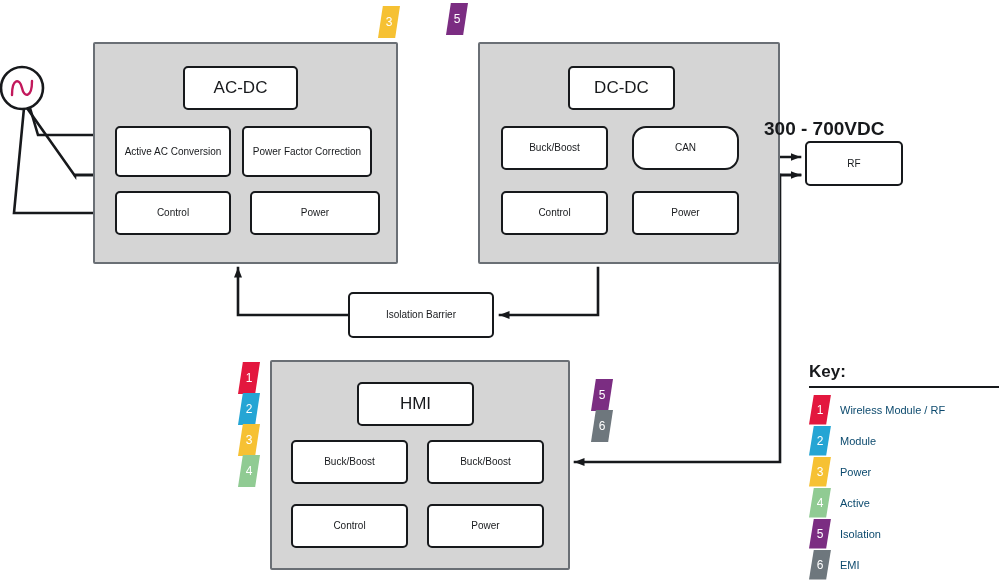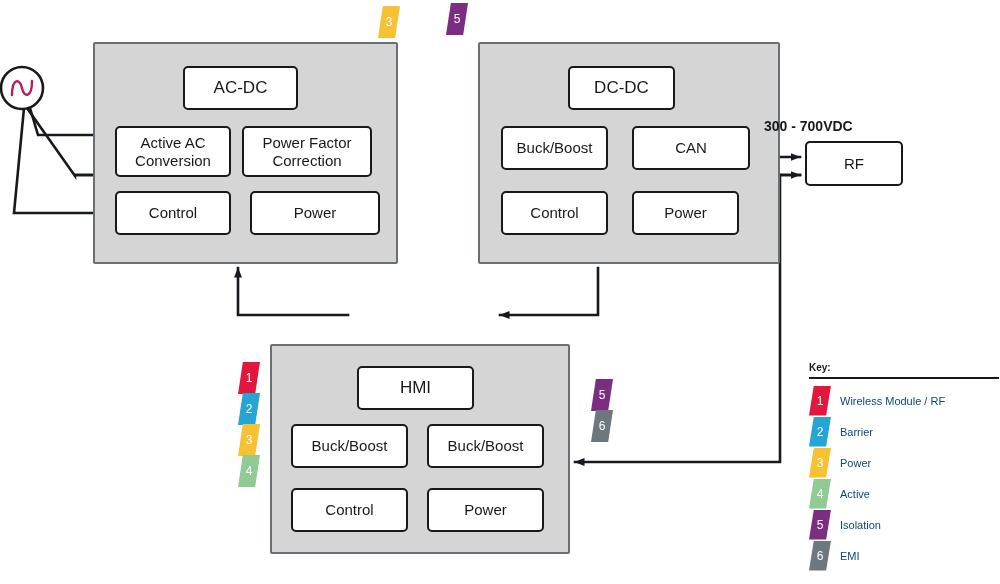--- a/index.html
+++ b/index.html
@@ -8,31 +8,31 @@
   #stage{position:relative;width:1000px;height:584px;background:#fff;}
   svg.layer{position:absolute;left:0;top:0;width:1000px;height:584px;}
 
   .panel{position:absolute;background:#d5d5d5;border:2px solid #6a6f75;
          box-sizing:border-box;border-radius:2px;}
   .blk{position:absolute;background:#ffffff;border:2px solid #17191c;
        box-sizing:border-box;border-radius:5px;
        display:flex;align-items:center;justify-content:center;text-align:center;
        color:#17191c;line-height:1.15;}
   .blk-lg{font-size:17px;}
-  .blk-md{font-size:15px;}
+  .blk-md{font-size:10px;}
 
   .badge{position:absolute;width:22px;height:32px;color:#fff;font-size:12px;
          font-weight:400;display:flex;align-items:center;justify-content:center;
          clip-path:polygon(22% 0,100% 0,78% 100%,0 100%);}
 
-  .volt-label{position:absolute;font-size:14px;font-weight:bold;color:#17191c;
+  .volt-label{position:absolute;font-size:19px;font-weight:bold;color:#17191c;
               white-space:nowrap;}
 
   .key-wrap{position:absolute;}
-  .key-title{font-size:10px;font-weight:bold;color:#17191c;}
+  .key-title{font-size:17px;font-weight:bold;color:#17191c;}
   .key-rule{width:190px;height:2px;background:#17191c;margin-top:4px;}
   .key-row{display:flex;align-items:center;height:31px;}
   .key-badge{width:22px;height:30px;color:#fff;font-size:12px;
              display:flex;align-items:center;justify-content:center;
              clip-path:polygon(22% 0,100% 0,78% 100%,0 100%);flex:0 0 auto;}
   .key-text{font-size:11px;color:#0c4a6e;margin-left:9px;white-space:nowrap;}
 </style>
 </head>
 <body>
 
@@ -73,33 +73,34 @@
     <div class="blk blk-lg" style="left:88px;top:22px;width:115px;height:44px;">AC-DC</div>
     <div class="blk blk-md" style="left:20px;top:82px;width:116px;height:51px;">Active AC Conversion</div>
     <div class="blk blk-md" style="left:147px;top:82px;width:130px;height:51px;">Power Factor Correction</div>
     <div class="blk blk-md" style="left:20px;top:147px;width:116px;height:44px;">Control</div>
     <div class="blk blk-md" style="left:155px;top:147px;width:130px;height:44px;">Power</div>
   </div>
 
   <div class="panel" style="left:445px;top:42px;width:302px;height:222px;margin-left:33px;">
     <div class="blk blk-lg" style="left:88px;top:22px;width:107px;height:44px;">DC-DC</div>
     <div class="blk blk-md" style="left:21px;top:82px;width:107px;height:44px;">Buck/Boost</div>
-    <div class="blk blk-md" style="left:152px;top:82px;width:118px;height:44px;">CAN</div>
+    <div class="blk blk-md" style="left:152px;top:82px;width:107px;height:44px;border-radius:14px;">CAN</div>
     <div class="blk blk-md" style="left:21px;top:147px;width:107px;height:44px;">Control</div>
     <div class="blk blk-md" style="left:152px;top:147px;width:107px;height:44px;">Power</div>
   </div>
 
-  <div class="panel" style="left:270px;top:344px;width:300px;height:210px;">
+  <div class="panel" style="left:270px;top:360px;width:300px;height:210px;">
     <div class="blk blk-lg" style="left:85px;top:20px;width:117px;height:44px;">HMI</div>
     <div class="blk blk-md" style="left:19px;top:78px;width:117px;height:44px;">Buck/Boost</div>
     <div class="blk blk-md" style="left:155px;top:78px;width:117px;height:44px;">Buck/Boost</div>
     <div class="blk blk-md" style="left:19px;top:142px;width:117px;height:44px;">Control</div>
     <div class="blk blk-md" style="left:155px;top:142px;width:117px;height:44px;">Power</div>
   </div>
 
+  <div class="blk blk-md" style="left:348px;top:292px;width:146px;height:46px;">Isolation Barrier</div>
 
   <div class="blk blk-md" style="left:805px;top:141px;width:98px;height:45px;">RF</div>
 
   <div class="volt-label" style="left:764px;top:118px;">300 - 700VDC</div>
 
   <div class="badge" style="left:378px;top:6px;background:#f6c133;">3</div>
   <div class="badge" style="left:446px;top:3px;background:#7b2d82;">5</div>
 
   <div class="badge" style="left:238px;top:362px;background:#e3173e;">1</div>
   <div class="badge" style="left:238px;top:393px;background:#25a5d4;">2</div>
@@ -112,21 +113,21 @@
   <div class="key-wrap" style="left:809px;top:362px;">
     <div class="key-title">Key:</div>
     <div class="key-rule"></div>
     <div id="key-rows" style="margin-top:6px;">
         <div class="key-row">
           <div class="key-badge" style="background: rgb(227, 23, 62);">1</div>
           <div class="key-text">Wireless Module / RF</div>
         </div>
         <div class="key-row">
           <div class="key-badge" style="background: rgb(37, 165, 212);">2</div>
-          <div class="key-text">Barrier</div>
+          <div class="key-text">Module</div>
         </div>
         <div class="key-row">
           <div class="key-badge" style="background: rgb(246, 193, 51);">3</div>
           <div class="key-text">Power</div>
         </div>
         <div class="key-row">
           <div class="key-badge" style="background: rgb(144, 203, 147);">4</div>
           <div class="key-text">Active</div>
         </div>
         <div class="key-row">

